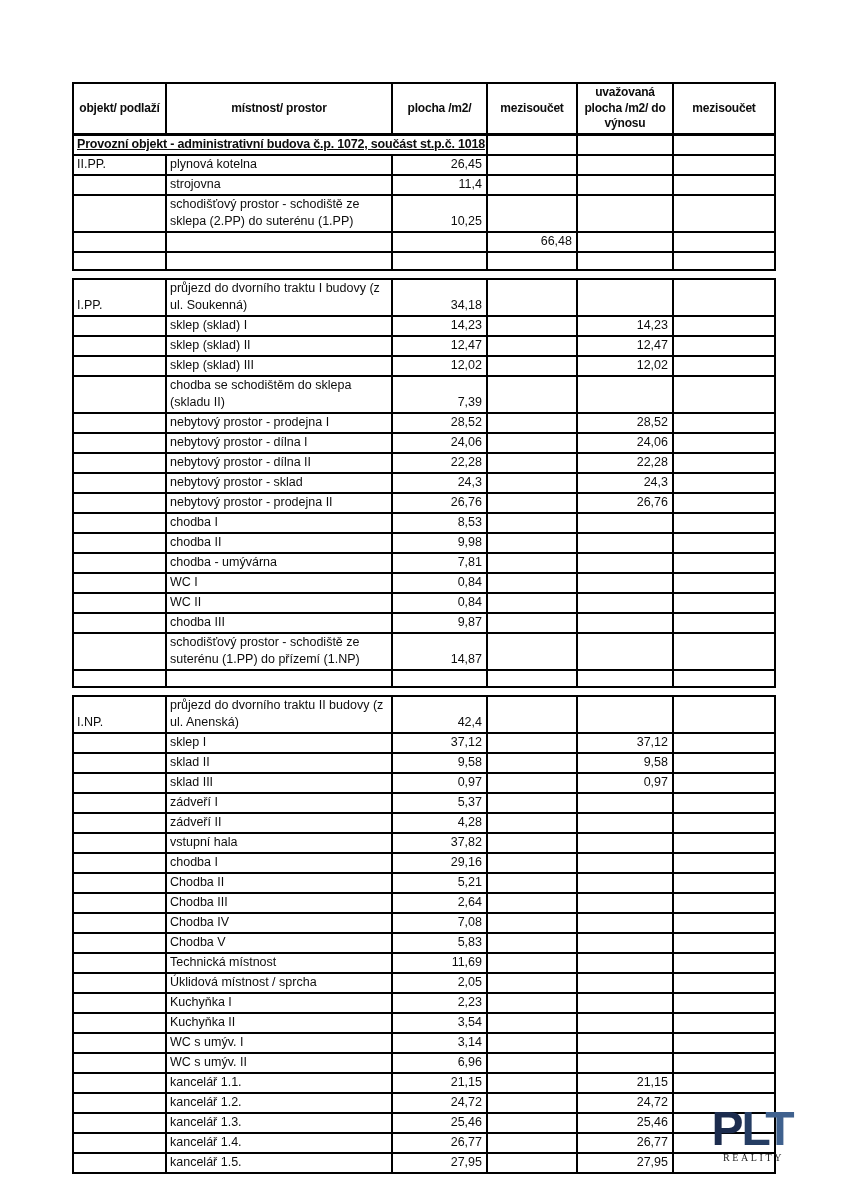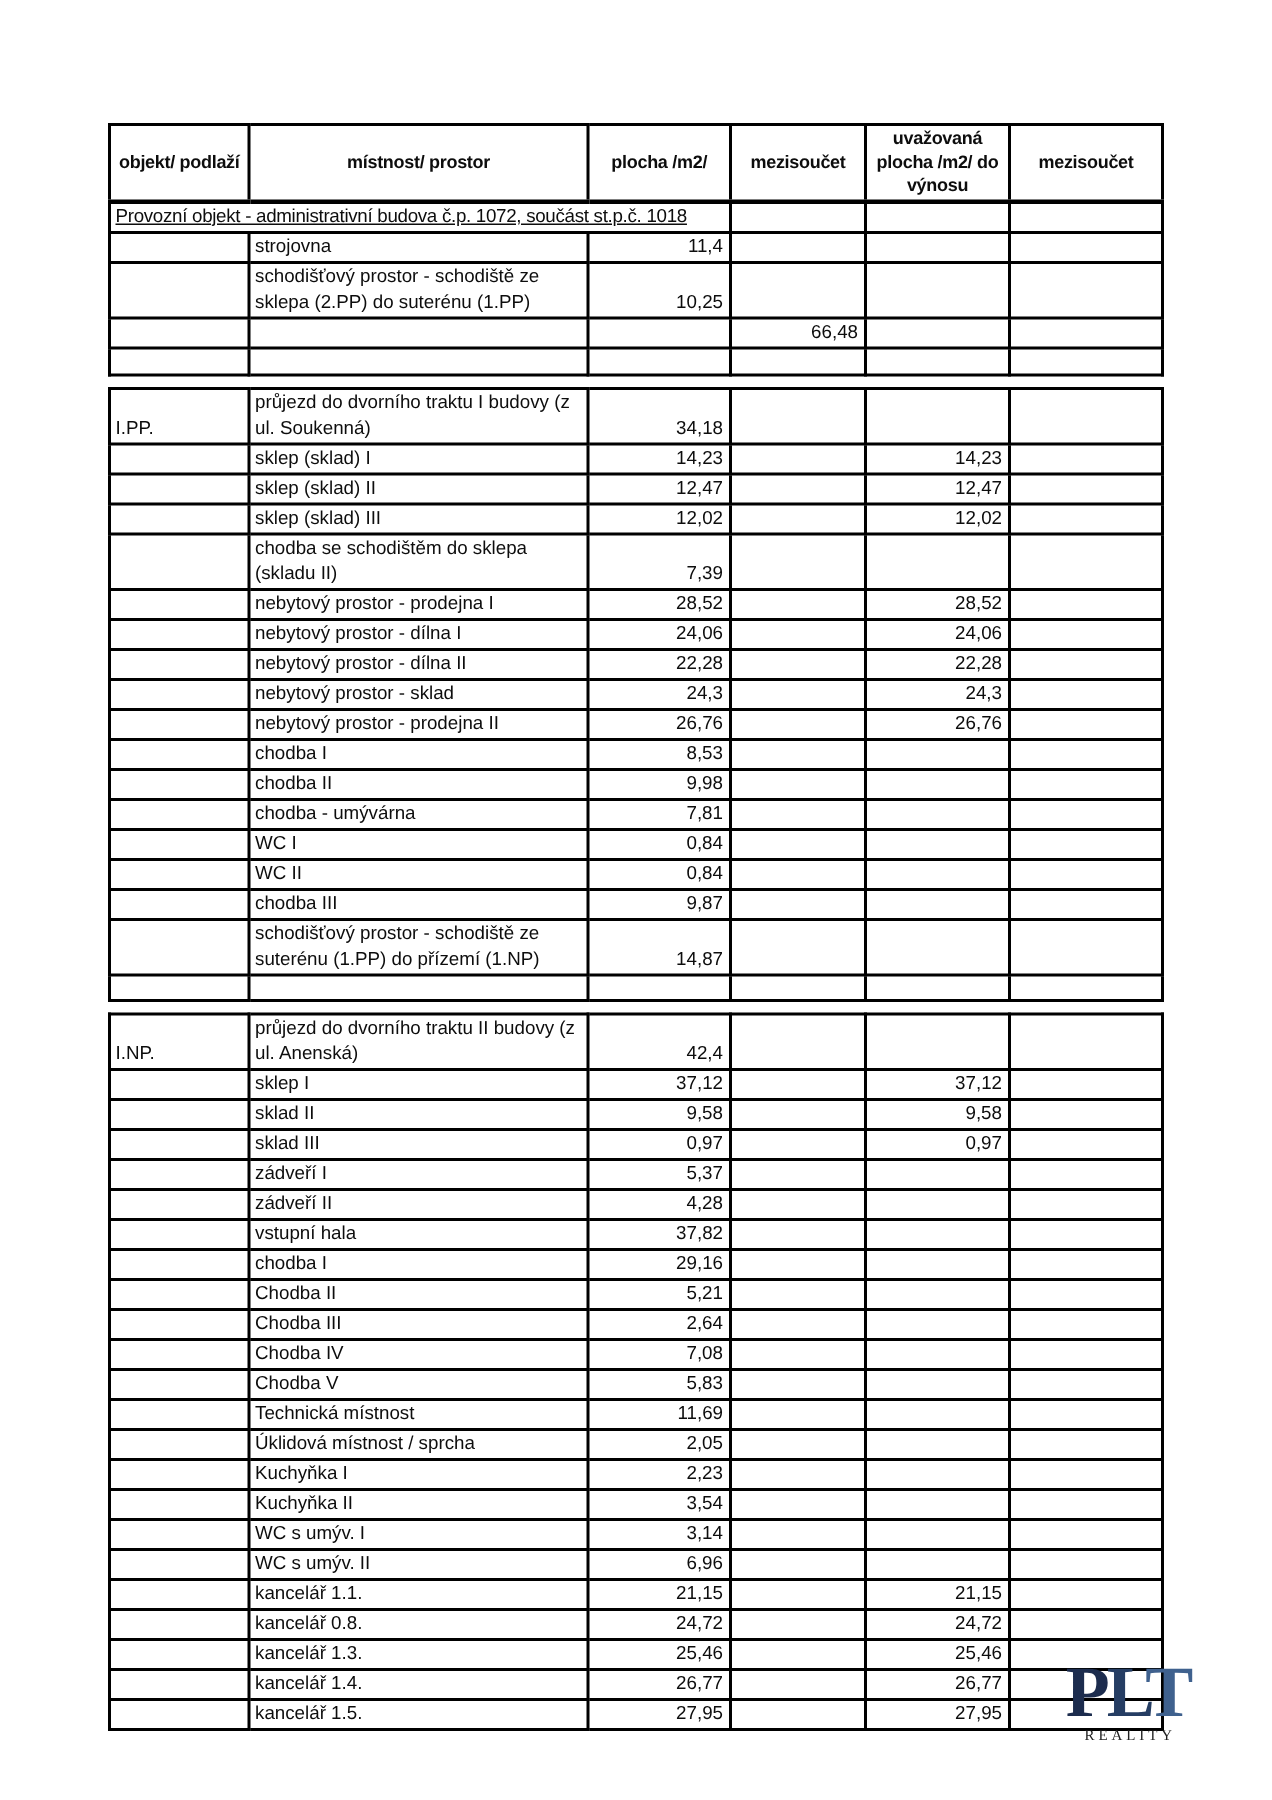--- a/index.html
+++ b/index.html
@@ -20,31 +20,31 @@
     word-wrap:break-word;
   }
   table.blk thead th {
     font-weight:bold; text-align:center; vertical-align:middle;
     height:51px; font-size:12px; line-height:15.5px; letter-spacing:-0.2px;
     padding:0 2px; border-bottom:3px solid #000;
   }
   table.blk thead th.nw { white-space:nowrap; }
   tr.title-row td { height:21px; vertical-align:middle; }
   td.section-title {
-    font-weight:normal; text-decoration:underline;
+    font-weight:bold; text-decoration:underline;
     font-size:12.3px; letter-spacing:-0.2px; white-space:nowrap;
   }
   tbody tr { height:17.5px; }
   td.num { text-align:right; }
   td.txt { text-align:left; }
   .gap { height:7px; }
   table.blk.last { border-bottom:1px solid #000; }
   .logo { position:absolute; left:700px; top:1108px; width:104px; text-align:center; }
   .logo-main {
-    font-family:Liberation Serif, serif;
+    font-family:Liberation Sans, sans-serif;
     font-weight:bold; font-size:48px; line-height:42px; letter-spacing:-2px;
   }
   .logo-sub {
     font-family:"Liberation Serif","DejaVu Serif",serif;
     font-size:10px; line-height:13px; letter-spacing:2.6px;
     color:#1f1f1f; margin-top:1px; padding-left:3px;
   }
 </style>
 </head>
 <body>
@@ -73,20 +73,28 @@
           </tr>
           <tr class="title-row">
             <td colspan="3" class="section-title">Provozní objekt - administrativní budova č.p. 1072, součást st.p.č. 1018</td>
             <td></td>
             <td></td>
             <td></td>
           </tr>
         </thead>
       <tbody>
           <tr>
+            <td class="txt">II.PP.</td>
+            <td class="txt">plynová kotelna</td>
+            <td class="num">26,45</td>
+            <td class="num"></td>
+            <td class="num"></td>
+            <td class="num"></td>
+          </tr>
+          <tr>
             <td class="txt"></td>
             <td class="txt">strojovna</td>
             <td class="num">11,4</td>
             <td class="num"></td>
             <td class="num"></td>
             <td class="num"></td>
           </tr>
           <tr>
             <td class="txt"></td>
             <td class="txt">schodišťový prostor - schodiště ze sklepa (2.PP) do suterénu (1.PP)</td>
@@ -432,21 +440,21 @@
           <tr>
             <td class="txt"></td>
             <td class="txt">kancelář 1.1.</td>
             <td class="num">21,15</td>
             <td class="num"></td>
             <td class="num">21,15</td>
             <td class="num"></td>
           </tr>
           <tr>
             <td class="txt"></td>
-            <td class="txt">kancelář 0.8.</td>
+            <td class="txt">kancelář 1.2.</td>
             <td class="num">24,72</td>
             <td class="num"></td>
             <td class="num">24,72</td>
             <td class="num"></td>
           </tr>
           <tr>
             <td class="txt"></td>
             <td class="txt">kancelář 1.3.</td>
             <td class="num">25,46</td>
             <td class="num"></td>

